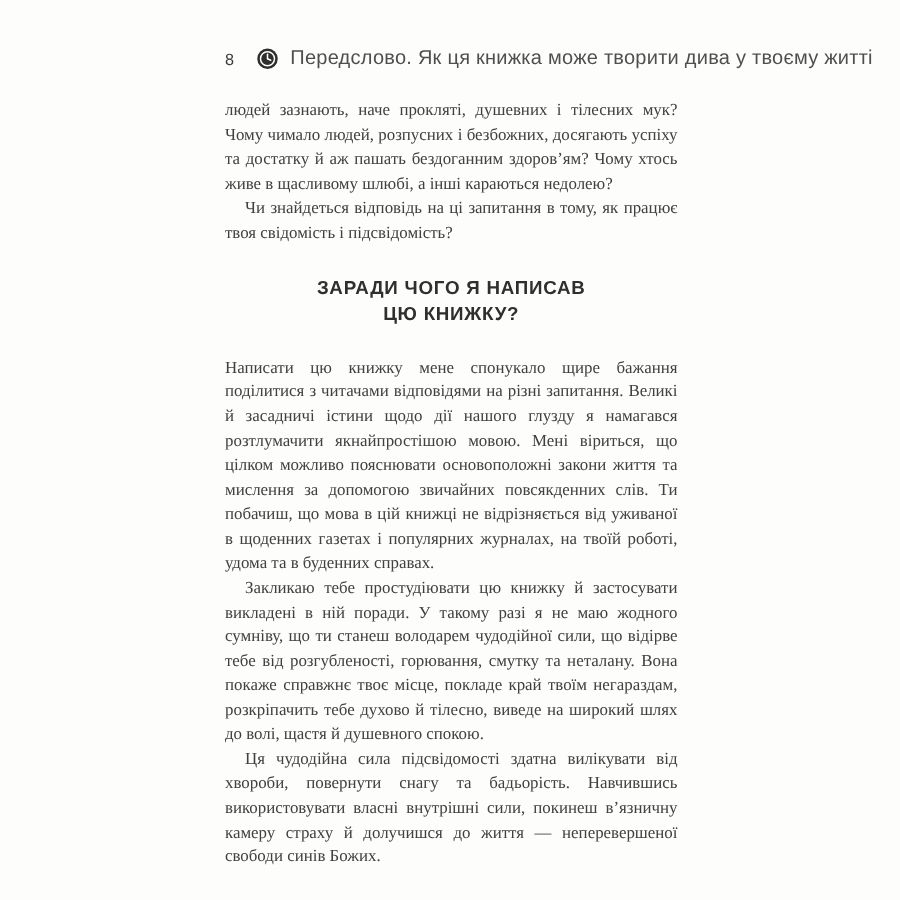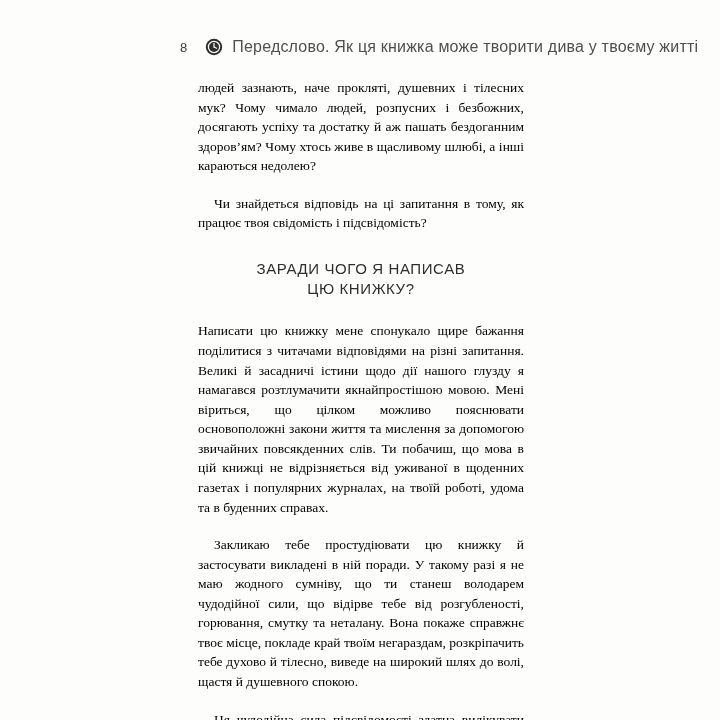--- a/index.html
+++ b/index.html
@@ -41,34 +41,34 @@
     height: 18px;
     flex: 0 0 auto;
   }
   .header-title {
     font-size: 16px;
     letter-spacing: 0.2px;
     color: #4f4f4f;
     white-space: nowrap;
   }
   .body-text p {
-    margin: 18px;
+    margin: 0;
     font-size: 13.5px;
     line-height: 1.45;
     text-align: justify;
-    color: #000000;
+    color: #404040;
   }
   .body-text p.indent {
     text-indent: 16px;
   }
   .section-heading {
     margin: 26px 0 22px 0;
     text-align: center;
     font-family: "Liberation Sans", sans-serif;
-    font-weight: 400;
+    font-weight: 700;
     font-size: 15px;
     line-height: 1.35;
     letter-spacing: 0.6px;
     color: #2f2f2f;
     white-space: pre-line;
   }
 </style>
 </head>
 <body>
 

